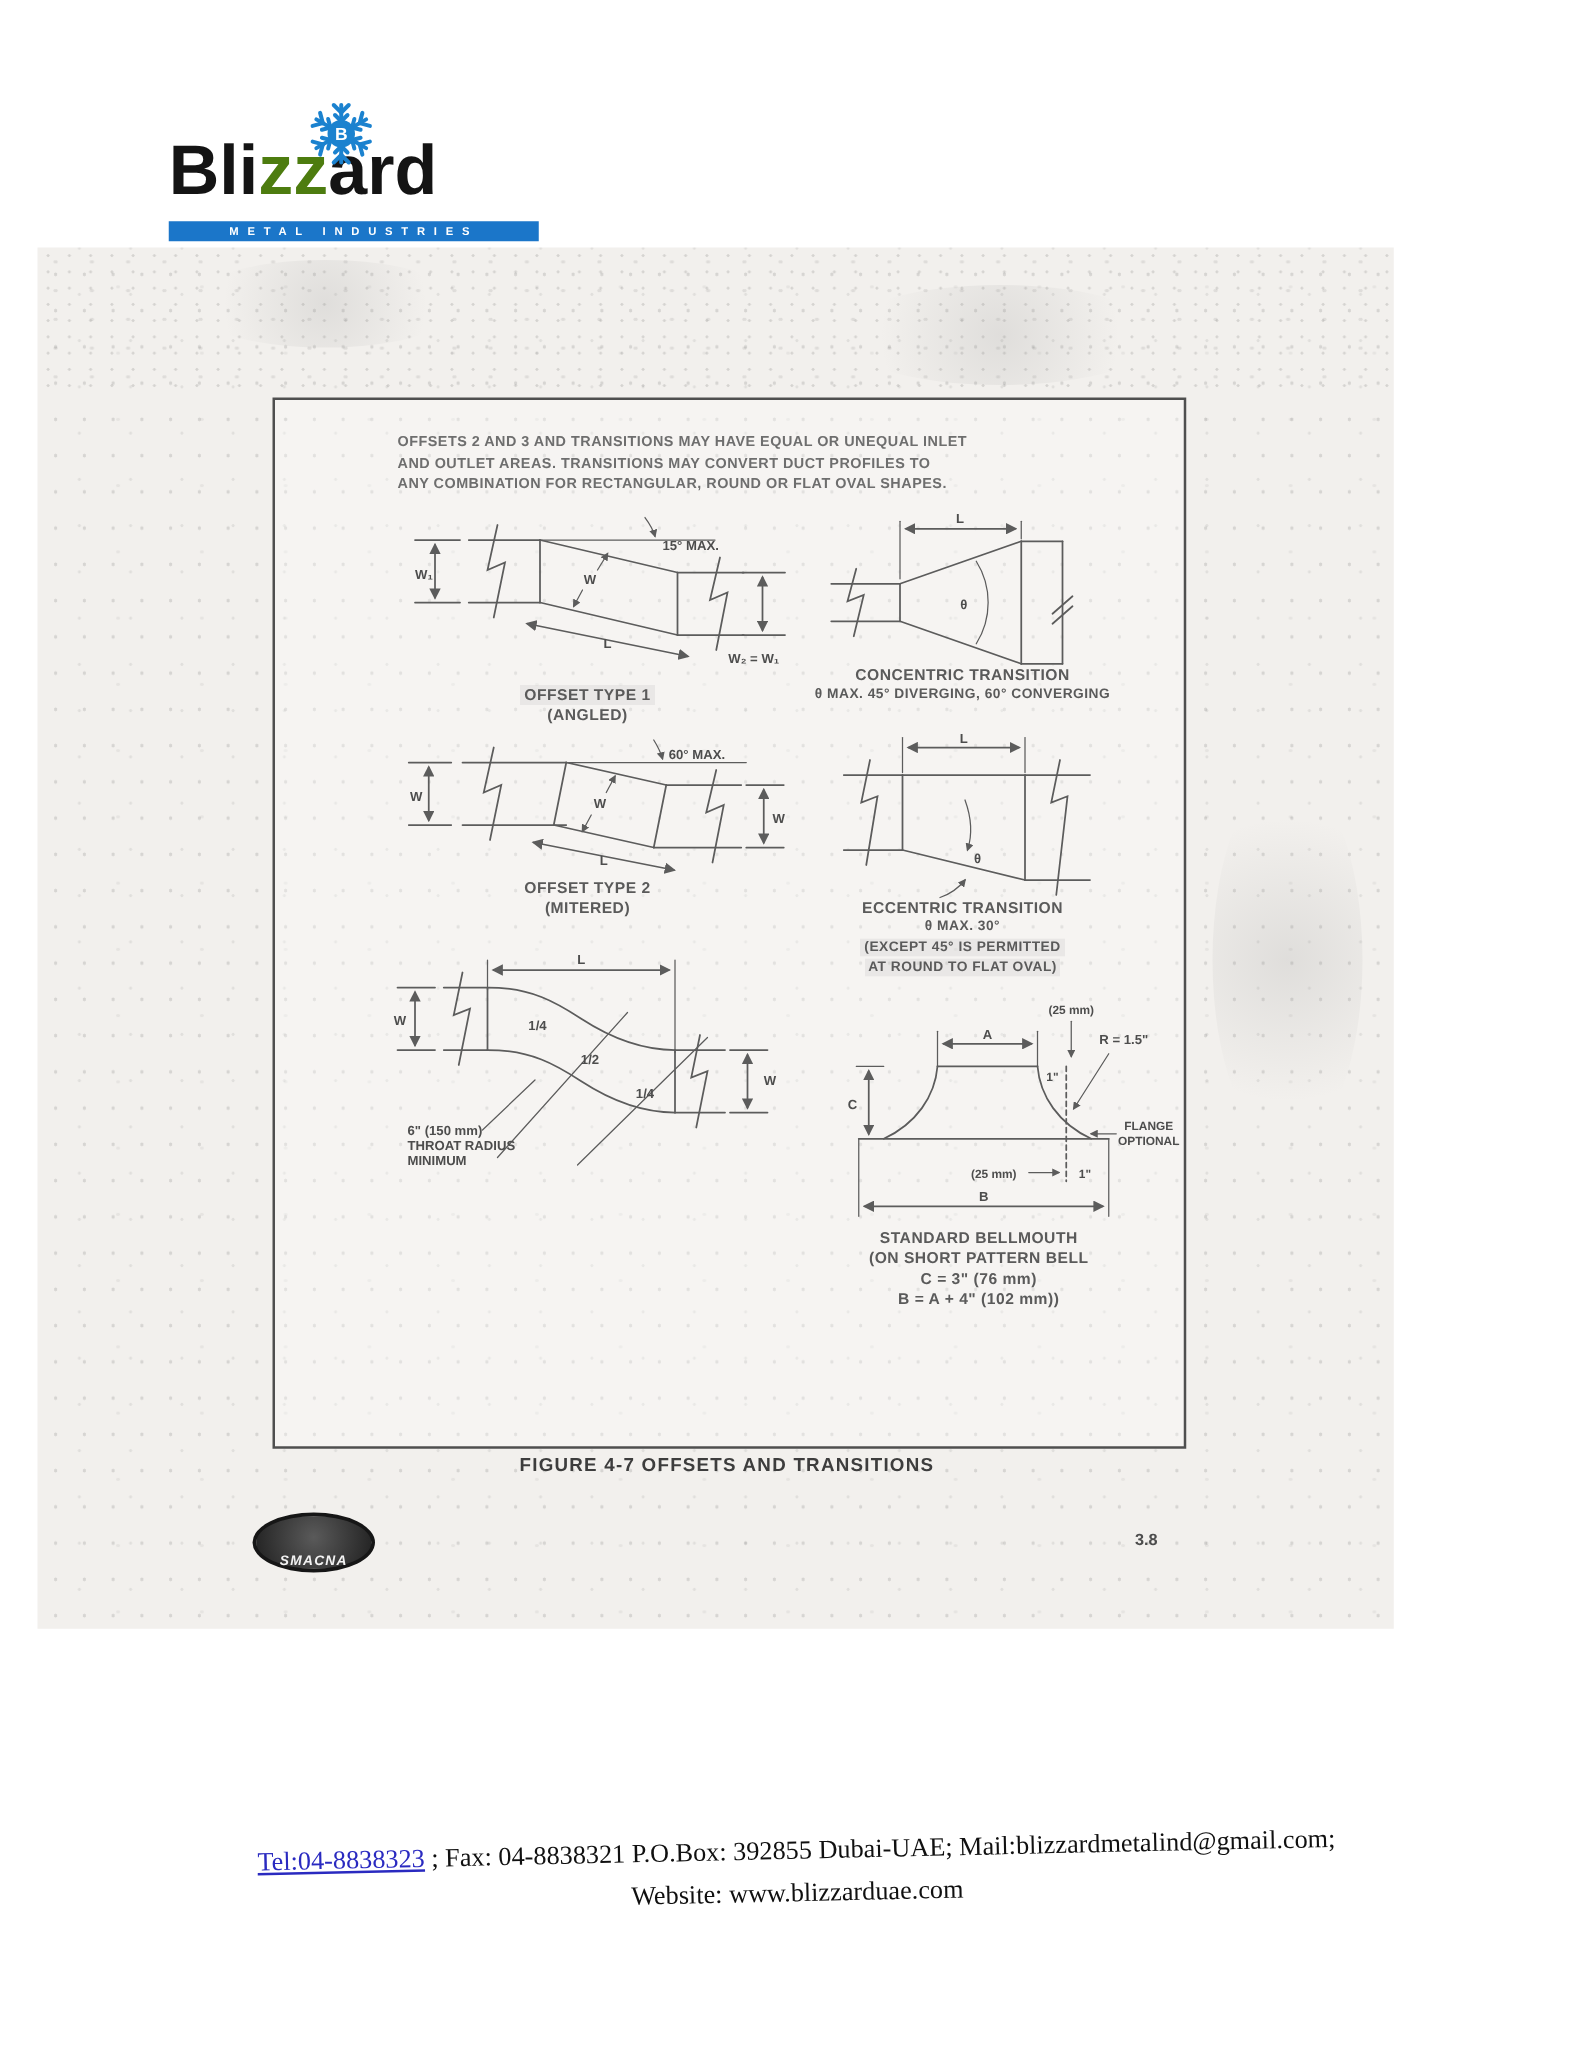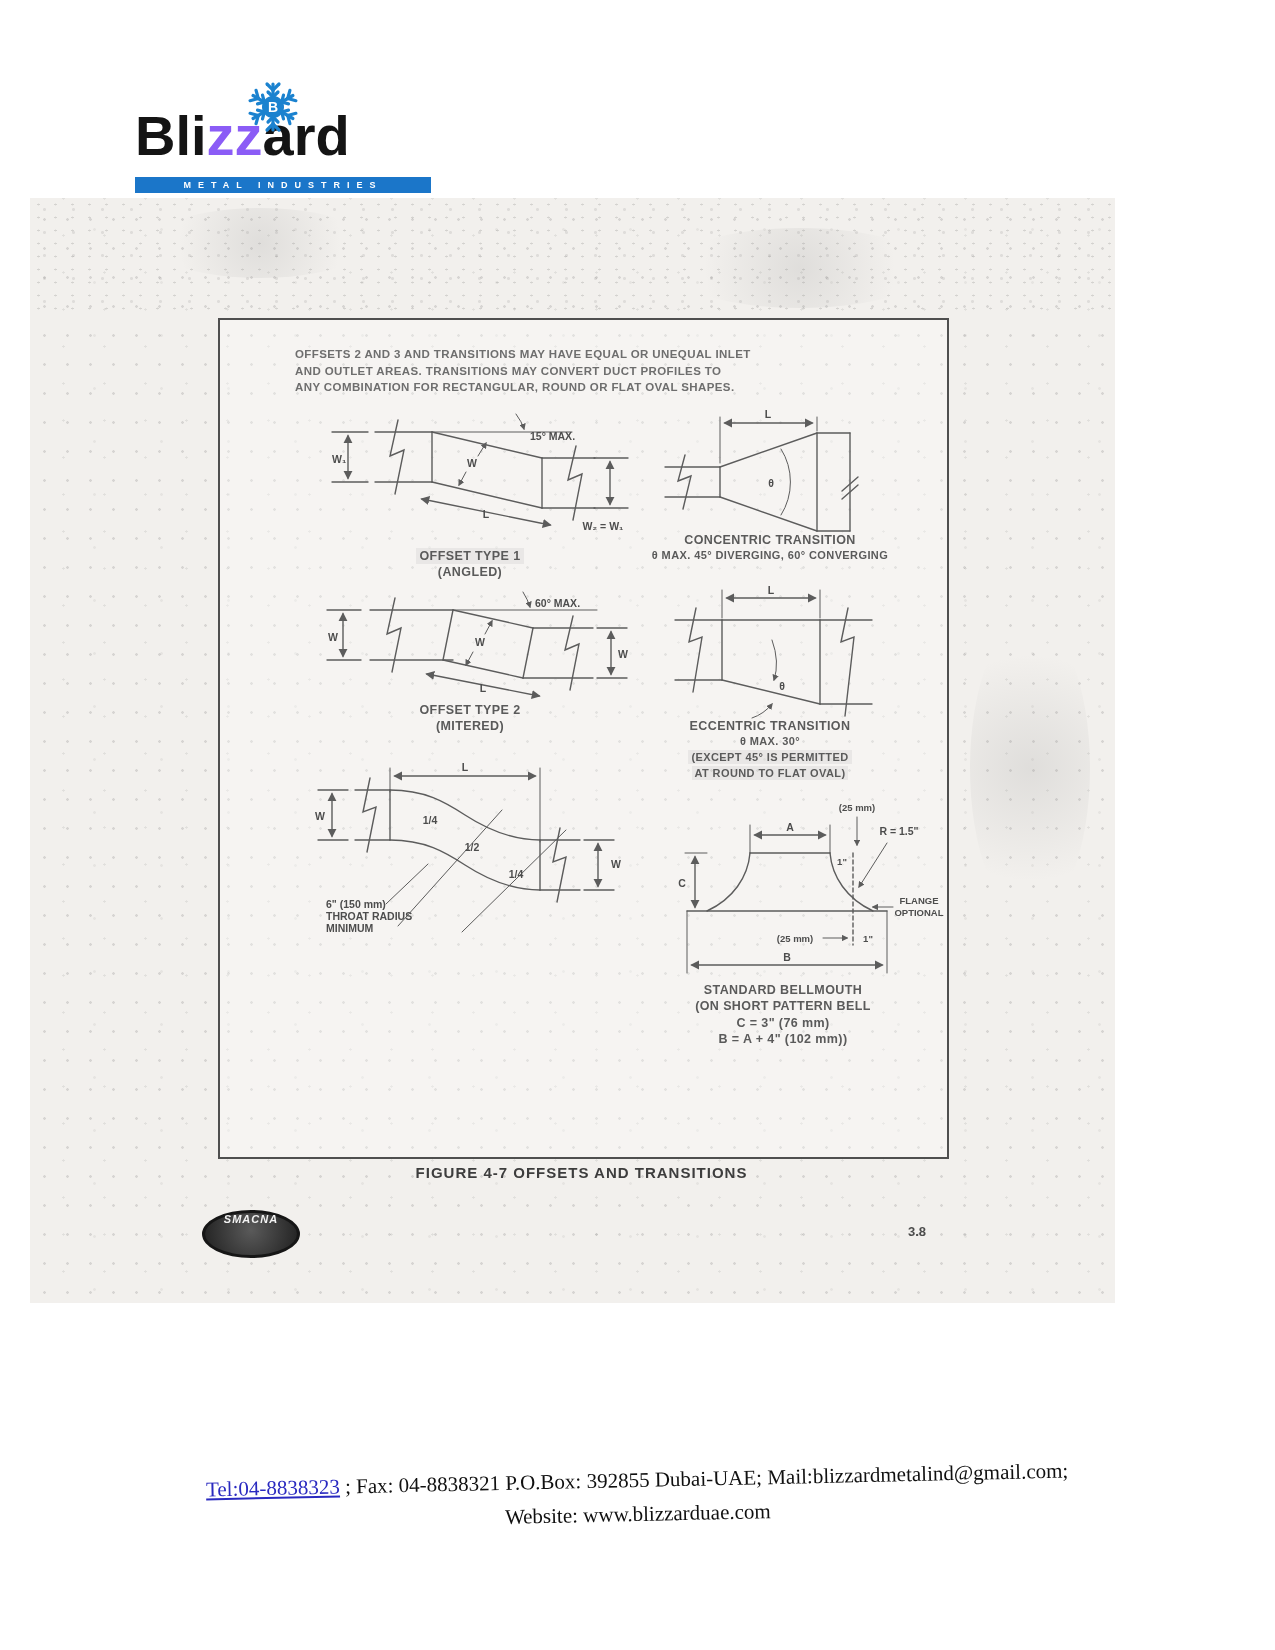--- a/index.html
+++ b/index.html
@@ -4,21 +4,21 @@
 <style>
   html,body{margin:0;padding:0;background:#ffffff;}
   .page{position:relative;width:1275px;height:1650px;background:#ffffff;overflow:hidden;
         font-family:"Liberation Sans",sans-serif;}
 
   
   .logo{position:absolute;left:135px;top:80px;width:296px;}
   .snow{position:absolute;left:102px;top:0;}
   .brand{margin-top:28px;font-size:56px;font-weight:bold;line-height:1;color:#141414;
          letter-spacing:0;white-space:nowrap;}
-  .brand .blue{color:#8b5cf6;}
+  .brand .blue{color:#4d7c0f;}
   .tagbar{margin-top:13px;height:16px;background:#1b76c9;color:#ffffff;font-size:9px;
           font-weight:bold;letter-spacing:7px;display:flex;align-items:center;
           justify-content:center;white-space:nowrap;}
 
   
   .scan{position:absolute;left:30px;top:198px;width:1085px;height:1105px;
         background-color:#f2f0ed;
         background-image:
           radial-gradient(rgba(70,70,70,.16) 1px, transparent 1.4px),
           radial-gradient(rgba(70,70,70,.10) 1px, transparent 1.5px),
@@ -31,42 +31,42 @@
           radial-gradient(rgba(60,60,60,.14) 1.4px, transparent 2px);
         background-size:17px 13px,29px 23px;opacity:.75;}
   .blob{position:absolute;border-radius:50%;opacity:.18;
         background:radial-gradient(circle,#8a8a8a 0%,transparent 70%);}
 
   .frame{position:absolute;left:188px;top:120px;width:727px;height:837px;
          border:2px solid #4f4f4f;background:rgba(255,255,255,.30);}
 
   .intro{position:absolute;left:75px;top:26px;width:500px;font-size:11.5px;
          font-weight:bold;color:#6e6e6e;letter-spacing:.4px;line-height:1.45;}
-  .intro span{display:block;}
+  .intro span{display:block;margin-left:23px;}
 
   .diag{position:absolute;}
   .cap{position:absolute;text-align:center;font-weight:bold;color:#5a5a5a;
        font-size:12.5px;line-height:1.3;letter-spacing:.4px;}
   .cap span{display:block;}
   .cap .sub{font-size:11px;}
   .hl{background:rgba(90,90,90,.08);display:inline-block !important;padding:0 3px;}
 
   svg.diagram line,svg.diagram path{stroke:#5c5c5c;stroke-width:1.4;fill:none;stroke-linecap:round;}
   svg.diagram .thin{stroke-width:1;}
   svg.diagram .dash{stroke-dasharray:4 3;}
   svg.diagram text{fill:#4d4d4d;font-weight:bold;font-size:10.5px;
        font-family:"Liberation Sans",sans-serif;}
   svg.diagram text.sm{font-size:9.5px;}
   svg.diagram marker path{fill:#5c5c5c;stroke:none;}
 
   .figcap{position:absolute;left:188px;top:966px;width:727px;text-align:center;
           font-size:15px;font-weight:bold;color:#3d3d3d;letter-spacing:1px;}
   .smacna{position:absolute;left:172px;top:1012px;width:92px;height:42px;border-radius:50%;
           border:3px solid #161616;background:radial-gradient(circle at 50% 40%,#5a5a5a,#1f1f1f);
-          display:flex;align-items:flex-start;justify-content:center;color:#f2f2f2;
+          display:flex;align-items:flex-end;justify-content:center;color:#f2f2f2;
           font-size:11px;font-weight:bold;font-style:italic;letter-spacing:1px;}
   .stdline{position:absolute;left:282px;top:1026px;width:600px;font-size:13px;
            font-weight:bold;color:#4c4c4c;letter-spacing:.2px;}
   .pagenum{position:absolute;left:878px;top:1026px;width:60px;font-size:13px;
            font-weight:bold;color:#4c4c4c;}
 
   
   .footer{position:absolute;left:0;top:1468px;width:1275px;text-align:center;
           transform:rotate(-1.25deg);font-family:"Liberation Serif",serif;
           font-size:21px;color:#101010;}

